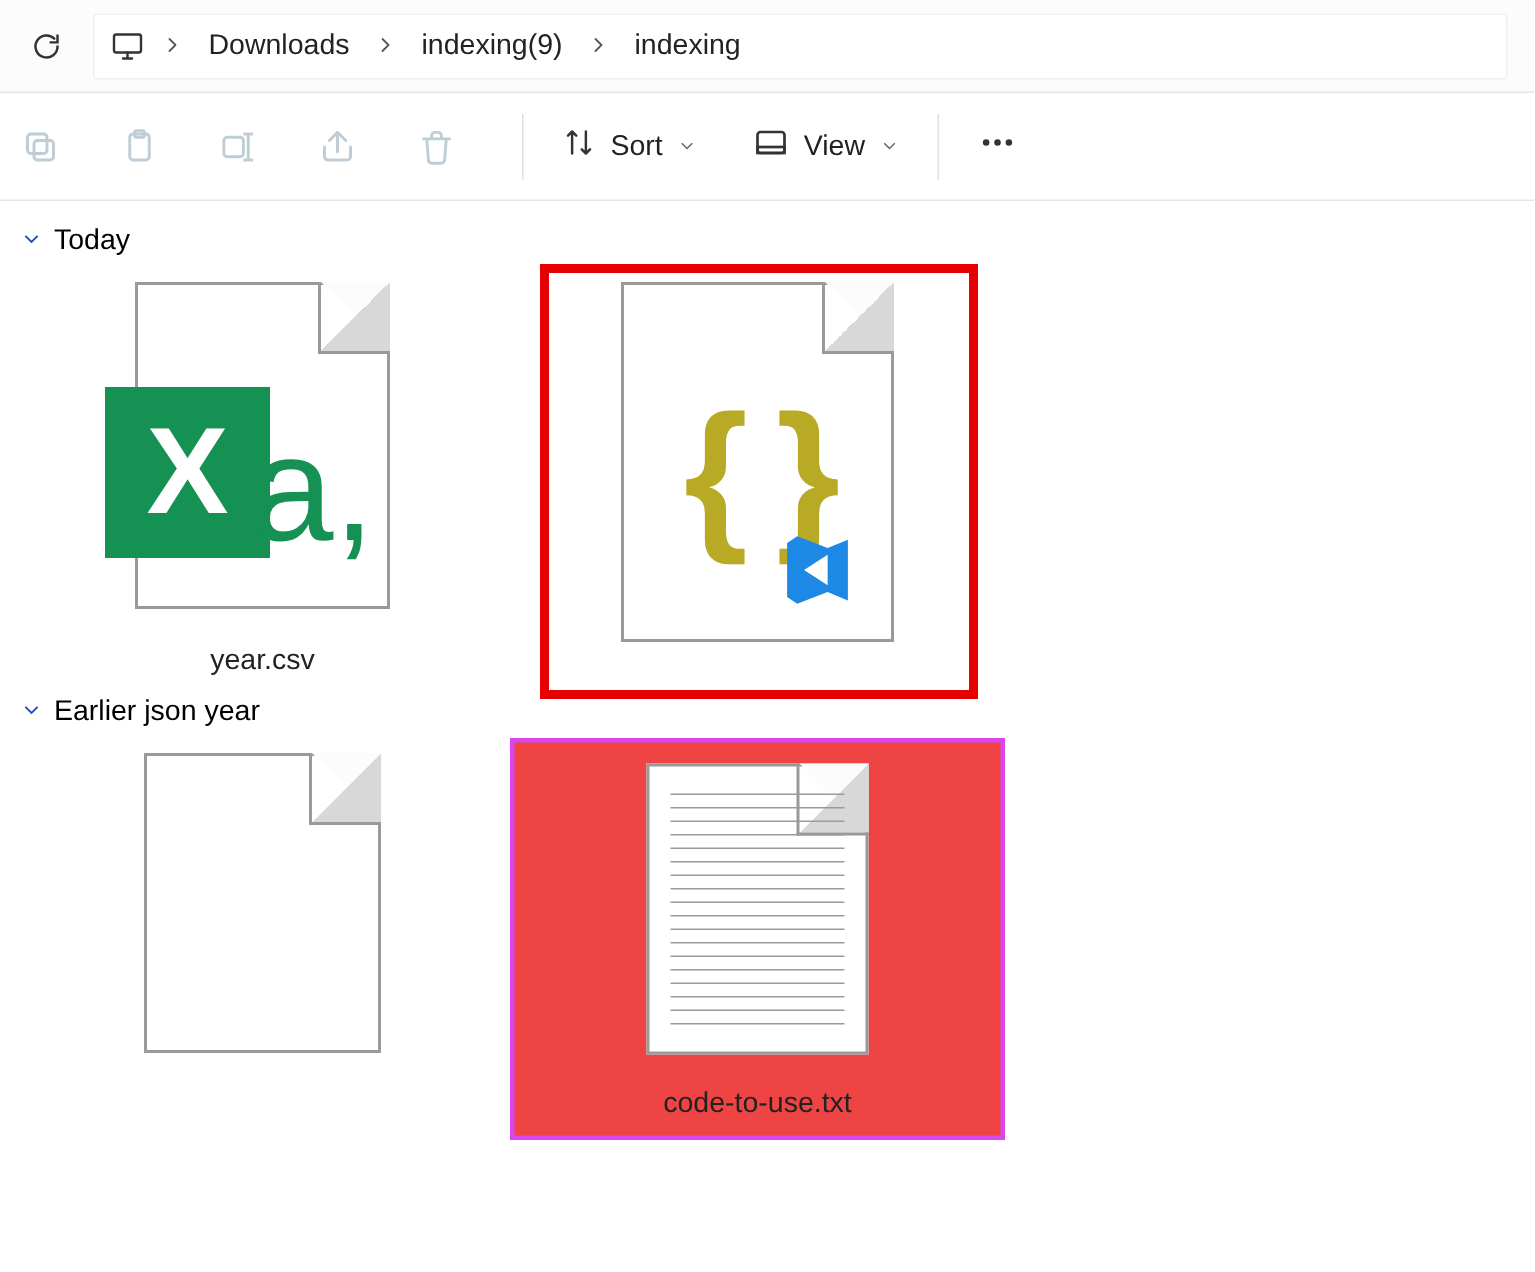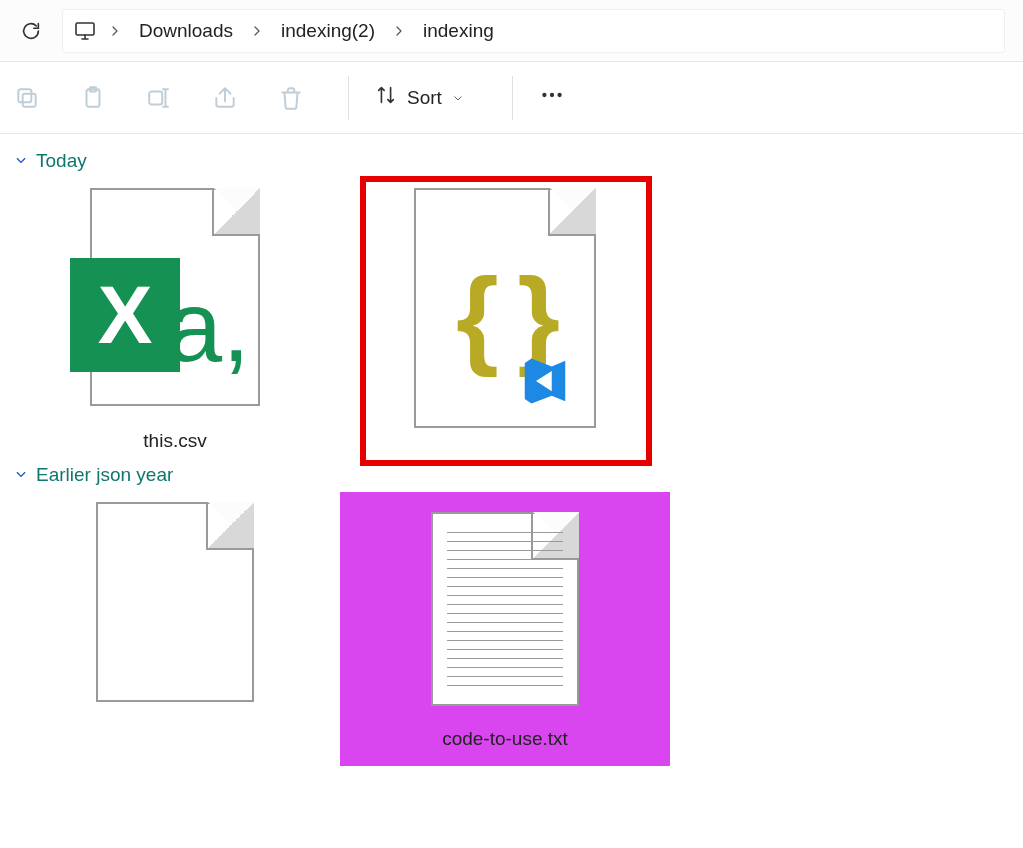--- a/index.html
+++ b/index.html
@@ -17,21 +17,21 @@
   
   .toolbar { height:72px; display:flex; align-items:center; padding-left:14px; border-bottom:1px solid #e6e6e6; }
   .tb-icons { display:flex; gap:40px; align-items:center; padding-right:26px;}
   .tb-divider { width:1px; height:44px; background:#e0e0e0; margin:0 18px; }
   .tb-item { display:flex; align-items:center; gap:10px; font-size:19px; padding:6px 8px; }
   .ghost { color:#bfcdd6; }
   .muted-path { stroke:#bfcdd6; fill:none; }
 
   
   .content { padding:10px 10px 20px 10px; }
-  .group-header { display:flex; align-items:center; gap:8px; color:#0f766e; font-size:19px; padding:6px 4px; }
+  .group-header { display:flex; align-items:center; gap:8px; color:#000000; font-size:19px; padding:6px 4px; }
   .grid { display:flex; flex-wrap:wrap; }
   .cell { width:330px; text-align:center; padding:10px 5px 6px 5px; }
   .thumb { margin:0 auto 12px auto; position:relative; }
   .page { margin:0 auto; position:relative; background:#fff; border:2px solid #9a9a9a; }
   .foldb { position:absolute; top:-2px; right:-2px; width:46px; height:46px; }
   .foldb::before { content:""; position:absolute; top:0; right:0; width:0;height:0; border-top:46px solid #fcfcfd; border-left:46px solid transparent; }
   .foldb::after { content:""; position:absolute; top:0; right:0; width:46px; height:46px; background:linear-gradient(135deg, transparent 0 50%, #d8d8d8 50% 100%); border-bottom:2px solid #9a9a9a; border-left:2px solid #9a9a9a; }
 
   .sub-csv { position:relative; width:170px; height:218px; }
   .csv-green { position:absolute; bottom:32px; left:-22px; width:110px; height:114px; background:#169154; display:flex; align-items:center; justify-content:center; }
@@ -42,21 +42,21 @@
   .json-braces { position:absolute; top:62px; left:0; right:0; text-align:center; color:#b8aa24; font-size:110px; font-weight:700; font-family:Arial, sans-serif; letter-spacing:-6px; }
   .vscode { position:absolute; bottom:14px; right:22px; }
 
   .sub-txt { position:relative; width:148px; height:194px; }
   .txt-lines { position:absolute; top:14px; left:14px; right:14px; bottom:14px; display:flex; flex-direction:column; justify-content:space-around; }
   .txt-lines div { height:1px; background:#9a9a9a; }
 
   .fname { font-size:19px; }
 
   .highlight { position:absolute; border:6px solid #e60000; pointer-events:none; }
-  .selected-cell { border:6px solid #d946ef; background:#d946ef; }
+  .selected-cell { border:3px solid #d946ef; background:#ef4444; }
 </style>
 </head>
 <body>
 
 <div class="addr-row">
   <div class="refresh-area">
     <span class="ic">
       <svg width="22" height="22" viewBox="0 0 24 24">
           <path fill="none" stroke="#333" stroke-width="1.8" stroke-linecap="round" d="M20 12a8 8 0 1 1-2.34-5.66M20 4v5h-5"></path>
         </svg>
@@ -73,21 +73,21 @@
       <svg width="12" height="12" viewBox="0 0 24 24">
           <path d="M8 4l8 8-8 8" fill="none" stroke="#555" stroke-width="2.4" stroke-linecap="round" stroke-linejoin="round"></path>
         </svg>
     </span>
     <span class="seg">Downloads</span>
     <span class="chev">
       <svg width="12" height="12" viewBox="0 0 24 24">
           <path d="M8 4l8 8-8 8" fill="none" stroke="#555" stroke-width="2.4" stroke-linecap="round" stroke-linejoin="round"></path>
         </svg>
     </span>
-    <span class="seg">indexing(2)</span>
+    <span class="seg">indexing(9)</span>
     <span class="chev">
       <svg width="12" height="12" viewBox="0 0 24 24">
           <path d="M8 4l8 8-8 8" fill="none" stroke="#555" stroke-width="2.4" stroke-linecap="round" stroke-linejoin="round"></path>
         </svg>
     </span>
     <span class="seg">indexing</span>
   </div>
 </div>
 
 <div class="toolbar">
@@ -129,20 +129,34 @@
         </svg>
     </span>
     <span>Sort</span>
     <span>
       <svg width="12" height="12" viewBox="0 0 24 24">
           <path d="M5 9l7 7 7-7" fill="none" stroke="#666" stroke-width="2"></path>
         </svg>
     </span>
   </div>
   <div style="width:22px;"></div>
+  <div class="tb-item">
+    <span>
+      <svg width="24" height="24" viewBox="0 0 24 24">
+          <rect x="3" y="5" width="18" height="14" rx="2" fill="none" stroke="#333" stroke-width="1.8"></rect>
+          <rect x="3" y="15" width="18" height="4" rx="0" fill="none" stroke="#333" stroke-width="1.8"></rect>
+        </svg>
+    </span>
+    <span>View</span>
+    <span>
+      <svg width="12" height="12" viewBox="0 0 24 24">
+          <path d="M5 9l7 7 7-7" fill="none" stroke="#666" stroke-width="2"></path>
+        </svg>
+    </span>
+  </div>
   <div class="tb-divider"></div>
   <div class="tb-item">
     <span>
       <svg width="26" height="26" viewBox="0 0 24 24">
           <circle cx="5" cy="12" r="2" fill="#333"></circle>
           <circle cx="12" cy="12" r="2" fill="#333"></circle>
           <circle cx="19" cy="12" r="2" fill="#333"></circle>
         </svg>
     </span>
   </div>
@@ -163,21 +177,21 @@
     <div class="cell" style="position:relative;">
       <div class="thumb" style="width:200px;height:230px;">
         <div class="page sub-csv">
           <div class="foldb"></div>
           <div class="csv-green">
               <span>X</span>
             </div>
           <div class="csv-a">a,</div>
         </div>
       </div>
-      <div class="fname">this.csv</div>
+      <div class="fname">year.csv</div>
     </div>
 
     <div class="cell" style="position:relative;">
       <div class="highlight" style="top:-2px;left:20px;right:18px;bottom:-8px;"></div>
       <div class="thumb" style="width:210px;height:250px;">
         <div class="page sub-json">
           <div class="foldb"></div>
           <div class="json-braces">{ }</div>
           <span class="vscode">
             <svg width="54" height="54" viewBox="0 0 24 24">

